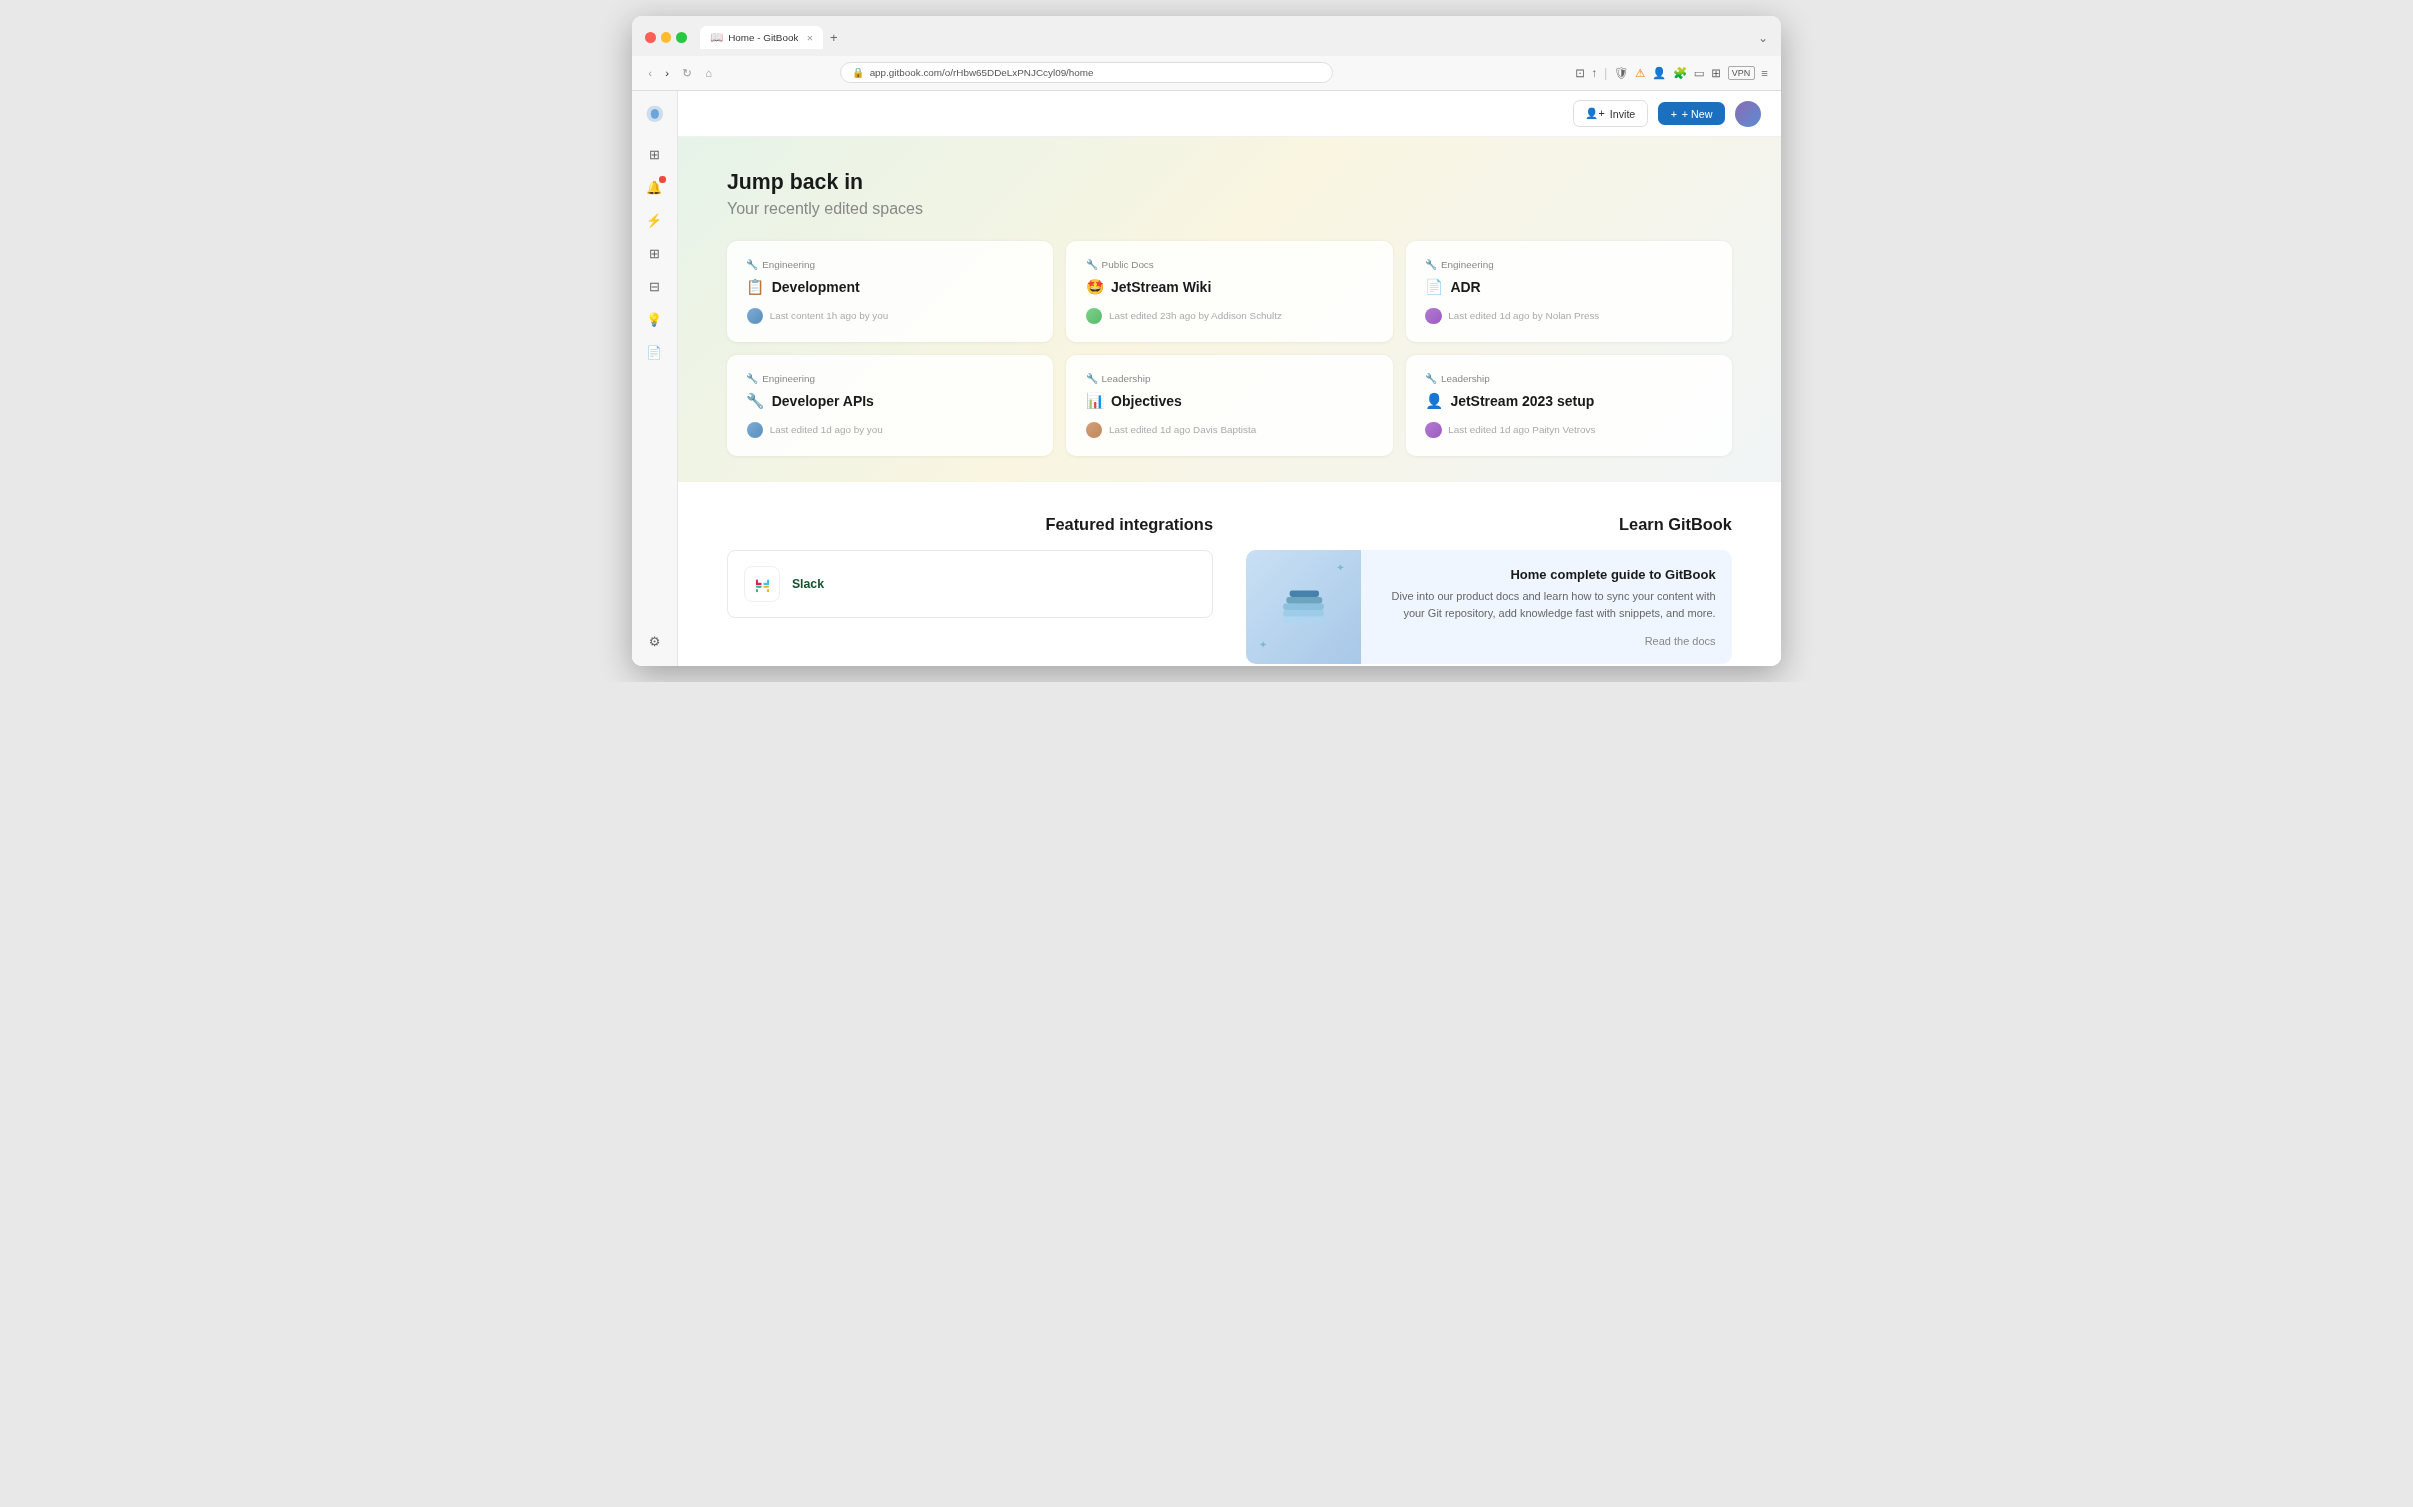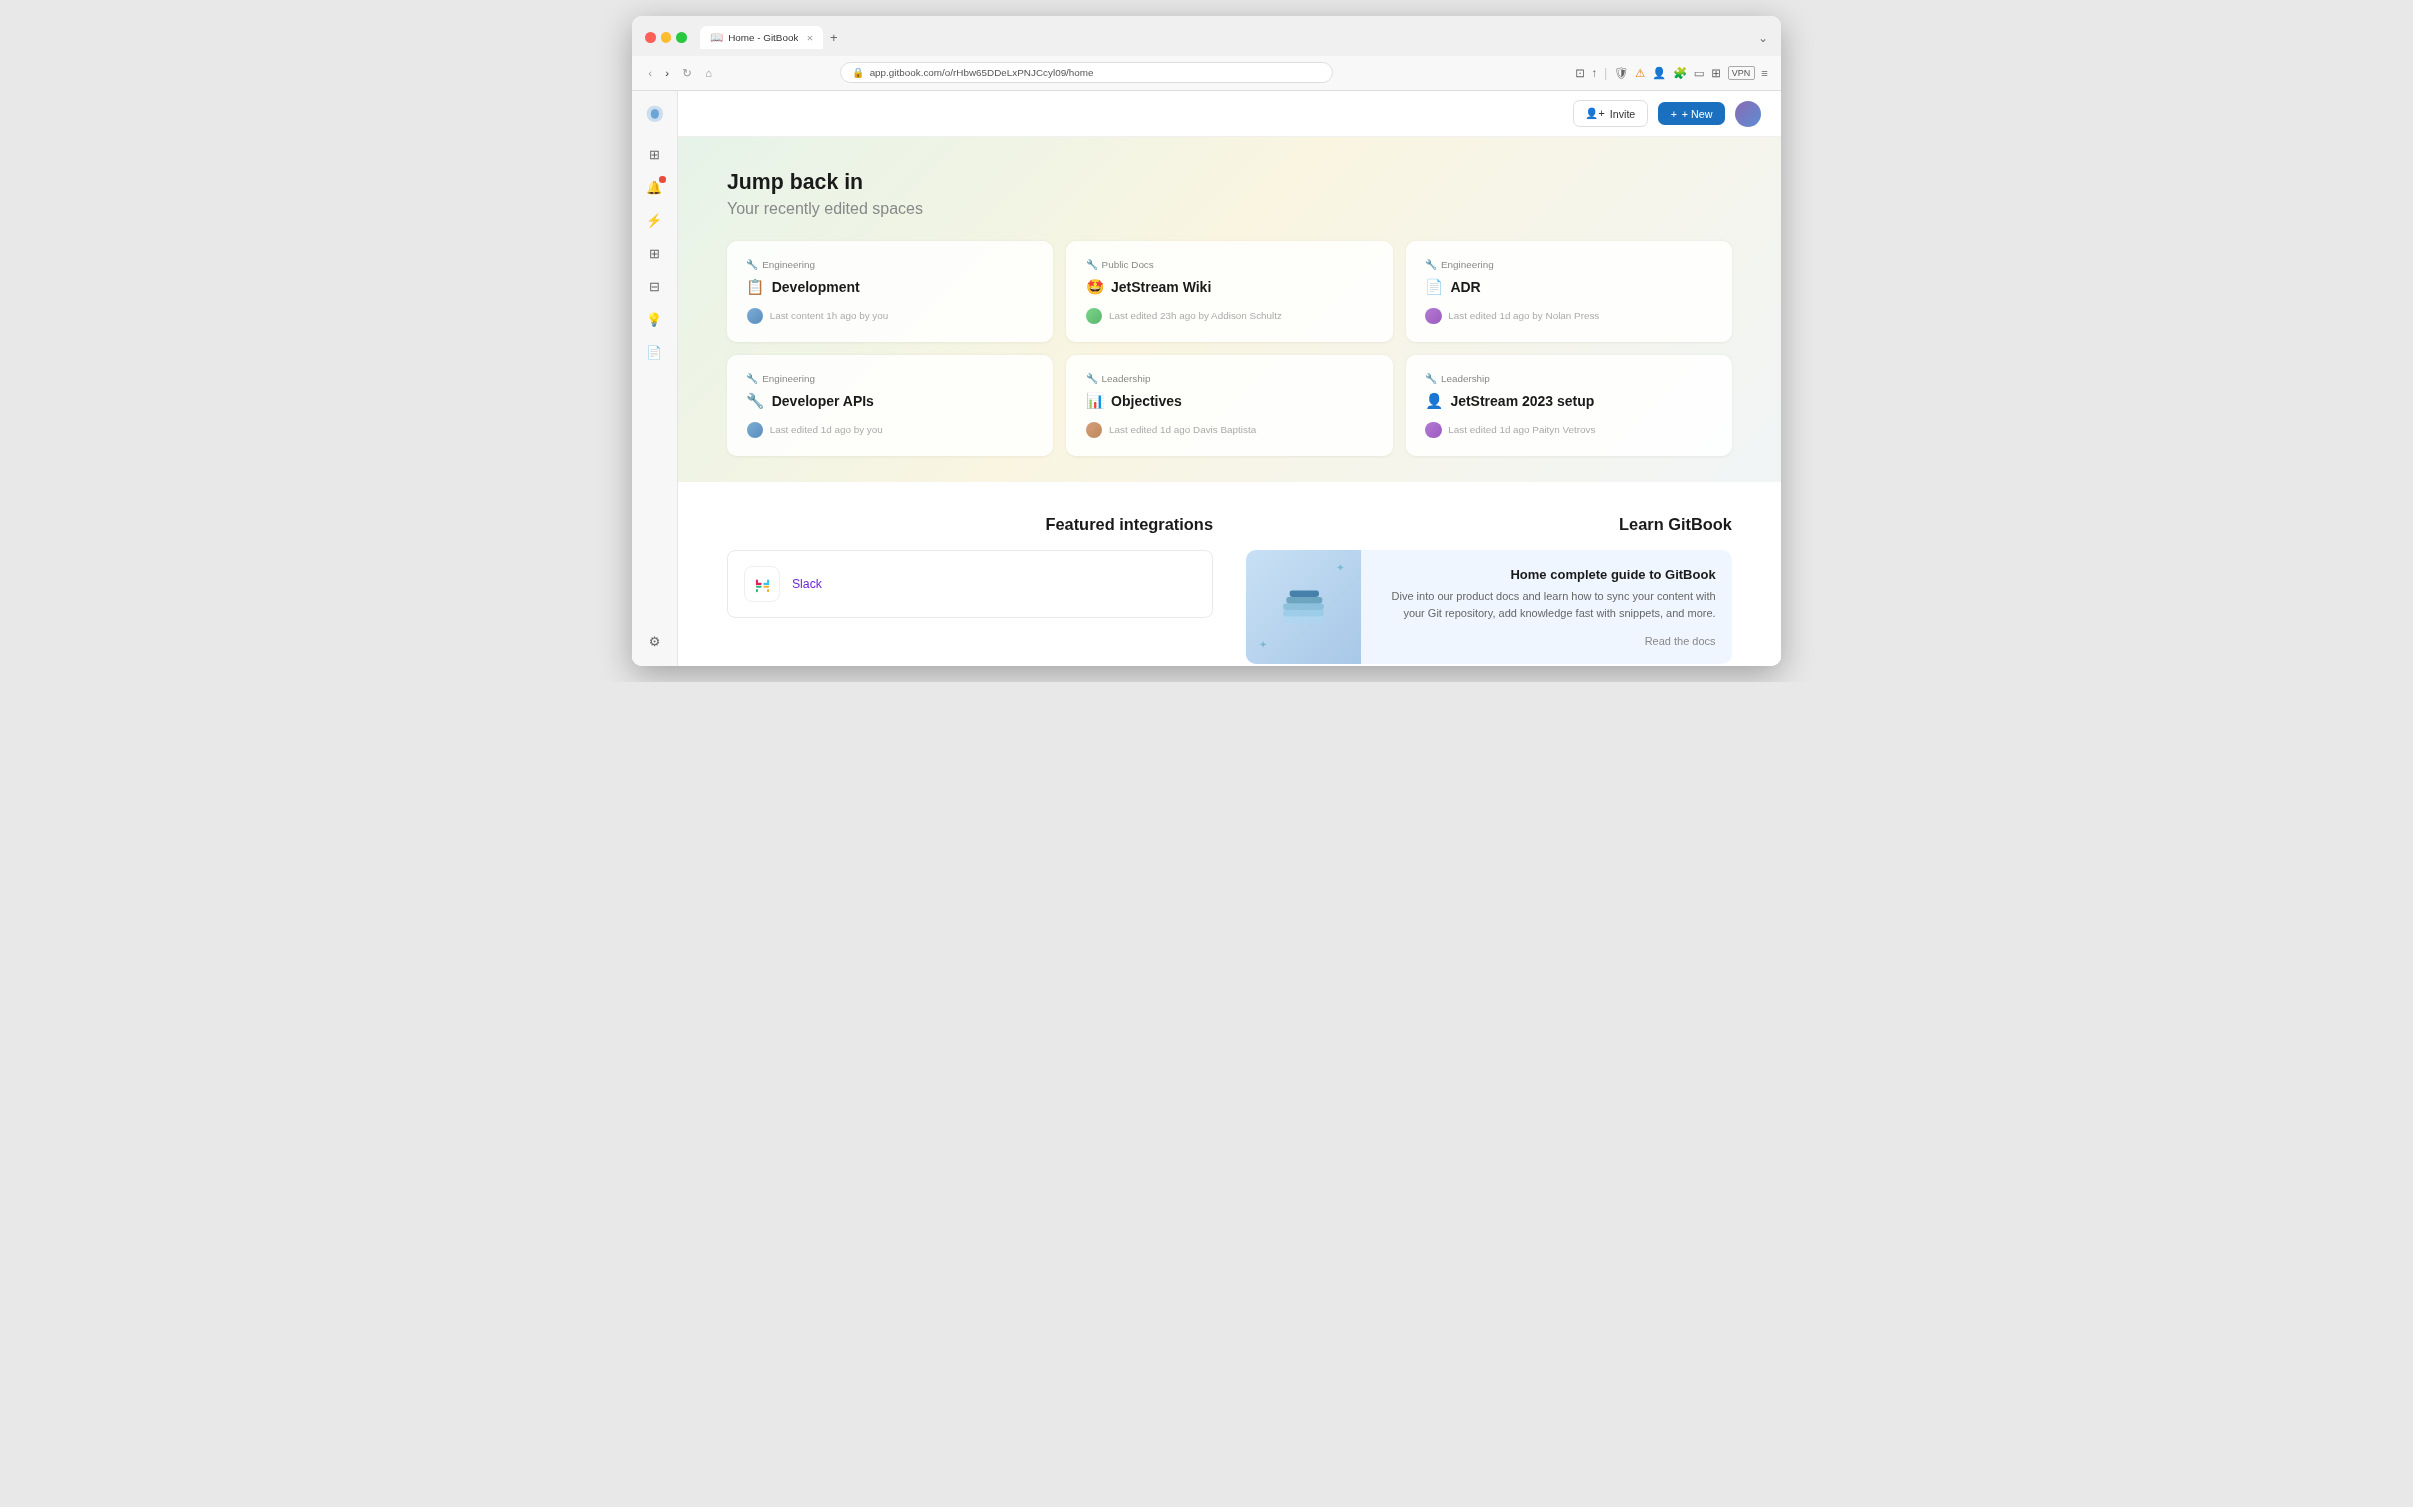--- a/index.html
+++ b/index.html
@@ -264,21 +264,21 @@
       cursor: pointer;
     }
     .slack-icon {
       width: 36px; height: 36px;
       border-radius: 8.2px;
       background: #fff;
       border: 0.8px solid #eee;
       display: flex; align-items: center; justify-content: center;
       font-size: 19.7px;
     }
-    .integration-name { font-size: 12.3px; font-weight: 400; color: #6d28d9; }
+    .integration-name { font-size: 12.3px; font-weight: 700; color: #14532d; }
 
     .learn-card {
       background: #f0f6ff;
       border-radius: 9.9px;
       overflow: hidden;
       display: flex;
       gap: 0;
     }
     .learn-image {
       width: 115px;

